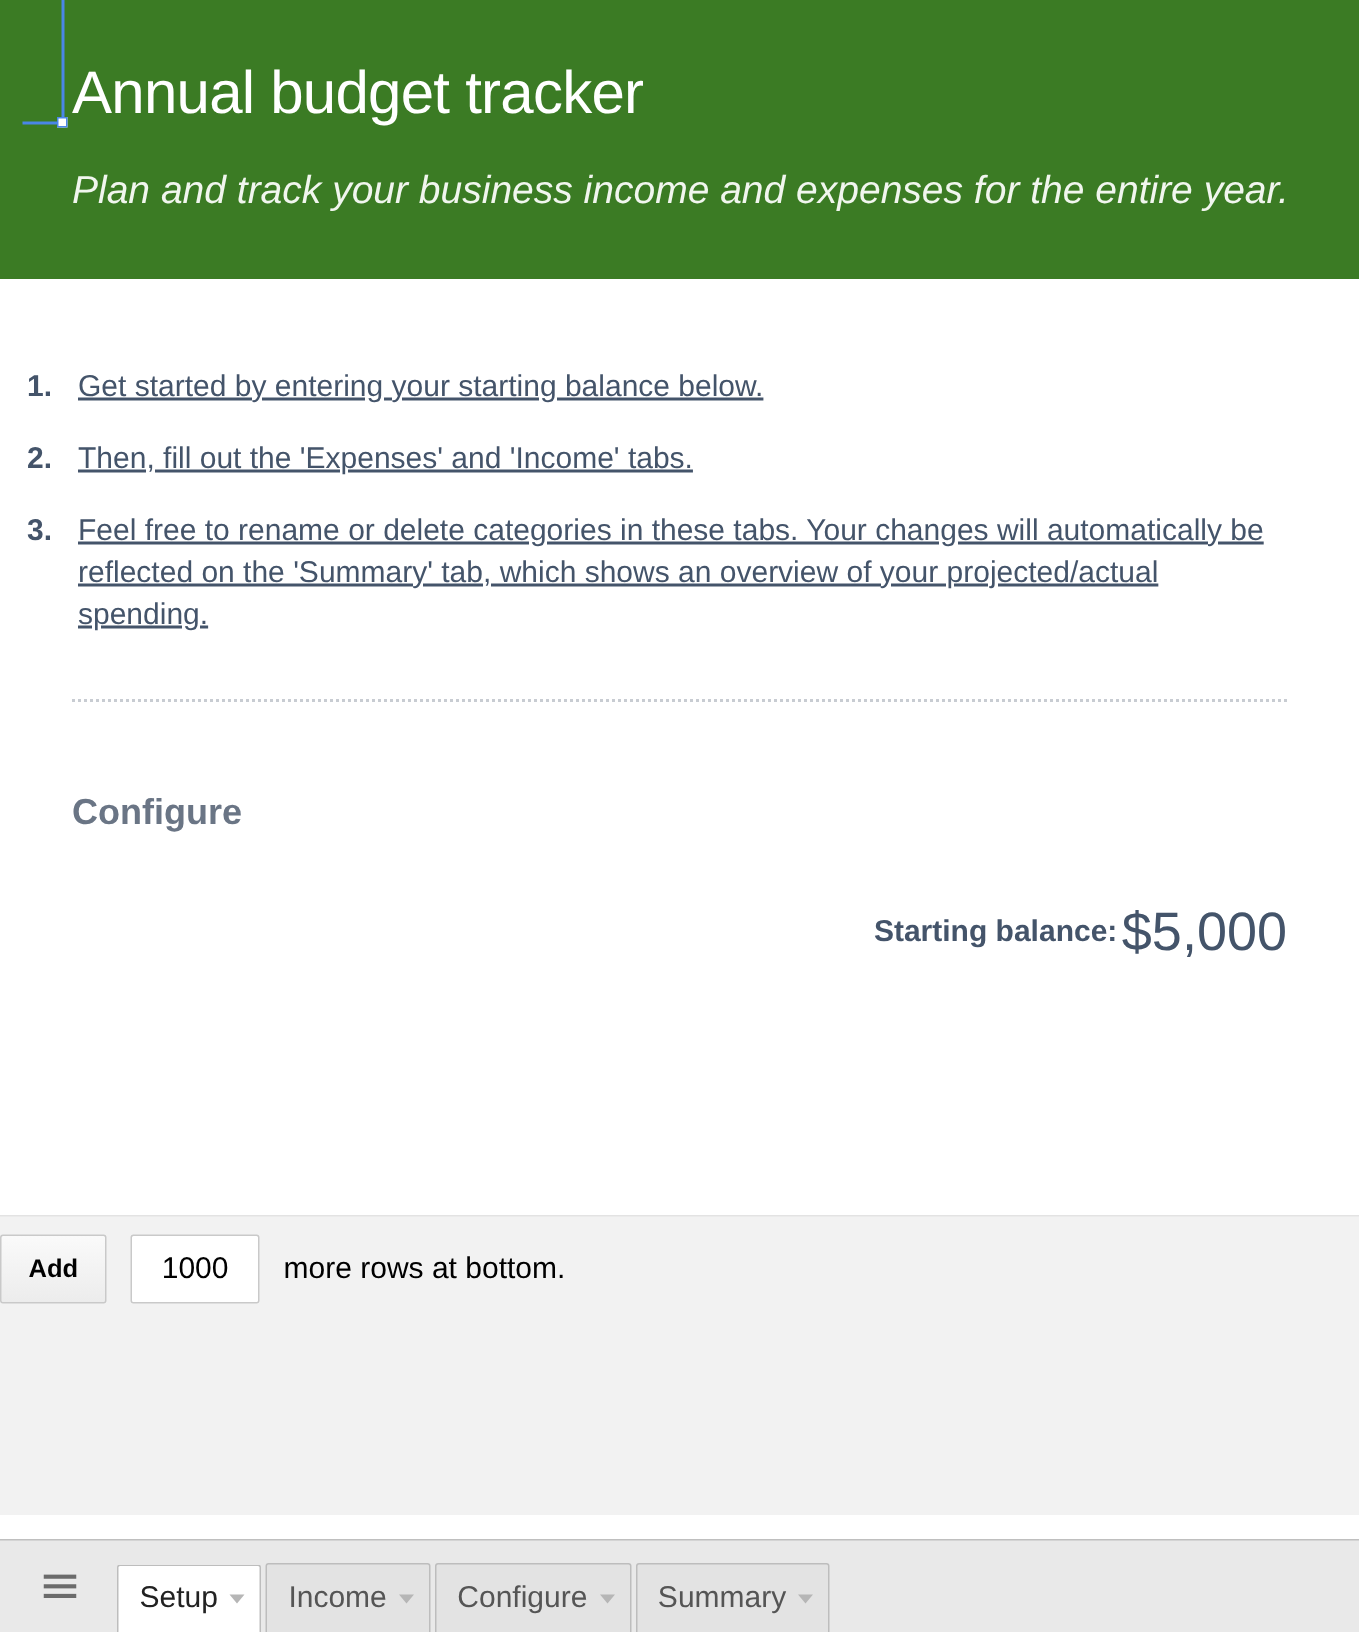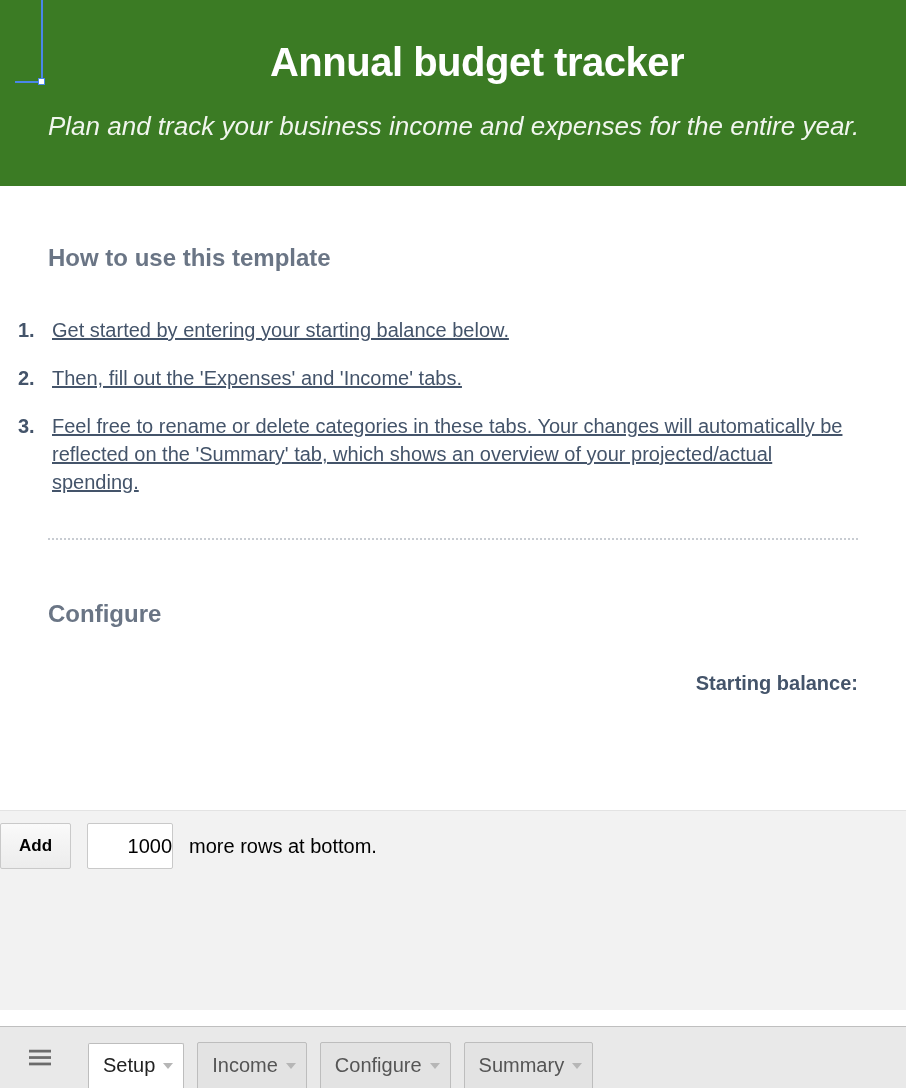--- a/index.html
+++ b/index.html
@@ -26,24 +26,23 @@
   }
   .selection-handle {
     position: absolute;
     left: 38px; top: 78px;
     width: 7px; height: 7px;
     background: #fff;
     border: 1px solid #4a86e8;
   }
   .hero h1 {
     font-size: 40px;
-    font-weight: 700;
+    font-weight: 400;
     margin-bottom: 26px;
     letter-spacing: -0.5px;
-    text-align: center;
   }
   .hero .subtitle {
     font-style: italic;
     font-size: 26px;
     font-weight: 400;
     color: #f1f6ee;
   }
 
   .content {
     padding: 58px 48px 0 48px;
@@ -125,41 +124,41 @@
     border: 1px solid #c9c9c9;
     border-radius: 2px;
     font-size: 17px;
     font-weight: 700;
     cursor: pointer;
     margin-left: 0;
   }
   .rows-input {
     height: 46px;
     width: 86px;
-    text-align: right;
+    text-align: center;
     font-size: 20px;
     border: 1px solid #c9c9c9;
     border-radius: 2px;
     background: #fff;
   }
   .more-rows-text {
     line-height: 46px;
     color: #000;
   }
 
   .tab-bar {
     position: absolute;
     left: 0; right: 0; bottom: 0;
     height: 62px;
     background: #e9e9e9;
     border-top: 1px solid #bfbfbf;
     display: flex;
     align-items: center;
     padding-left: 6px;
-    gap: 10px;
+    gap: 0;
     text-align: right;
   }
   .all-sheets-btn {
     width: 40px; height: 40px;
     display: flex; align-items: center; justify-content: center;
     cursor: pointer;
     color: #6b6b6b;
     margin-right: 18px;
     margin-left: 14px;
   }
@@ -200,41 +199,41 @@
 
   <div class="hero">
     <div class="selection-v"></div>
     <div class="selection-h"></div>
     <div class="selection-handle"></div>
     <h1>Annual budget tracker</h1>
     <div class="subtitle">Plan and track your business income and expenses for the entire year.</div>
   </div>
 
   <div class="content">
-    <div class="section-heading">How to use this template</div>
     <ol class="steps">
       <li>
         <span class="num">1.</span>
         <span class="txt">Get started by entering your starting balance below.</span>
       </li>
       <li>
         <span class="num">2.</span>
         <span class="txt">Then, fill out the 'Expenses' and 'Income' tabs.</span>
       </li>
       <li>
         <span class="num">3.</span>
         <span class="txt">Feel free to rename or delete categories in these tabs. Your changes will automatically be reflected on the 'Summary' tab, which shows an overview of your projected/actual spending.</span>
       </li>
     </ol>
 
     <hr class="dotted-sep">
 
     <div class="configure-heading">Configure</div>
     <div class="balance-row">
       <span class="balance-label">Starting balance:</span>
+      <span class="balance-value">$5,000</span>
     </div>
   </div>
 
   <div class="add-rows-bar">
     <button class="add-btn">Add</button>
     <input class="rows-input" value="1000" style="">
     <span class="more-rows-text">more rows at bottom.</span>
   </div>
 
   <div class="tab-bar">

